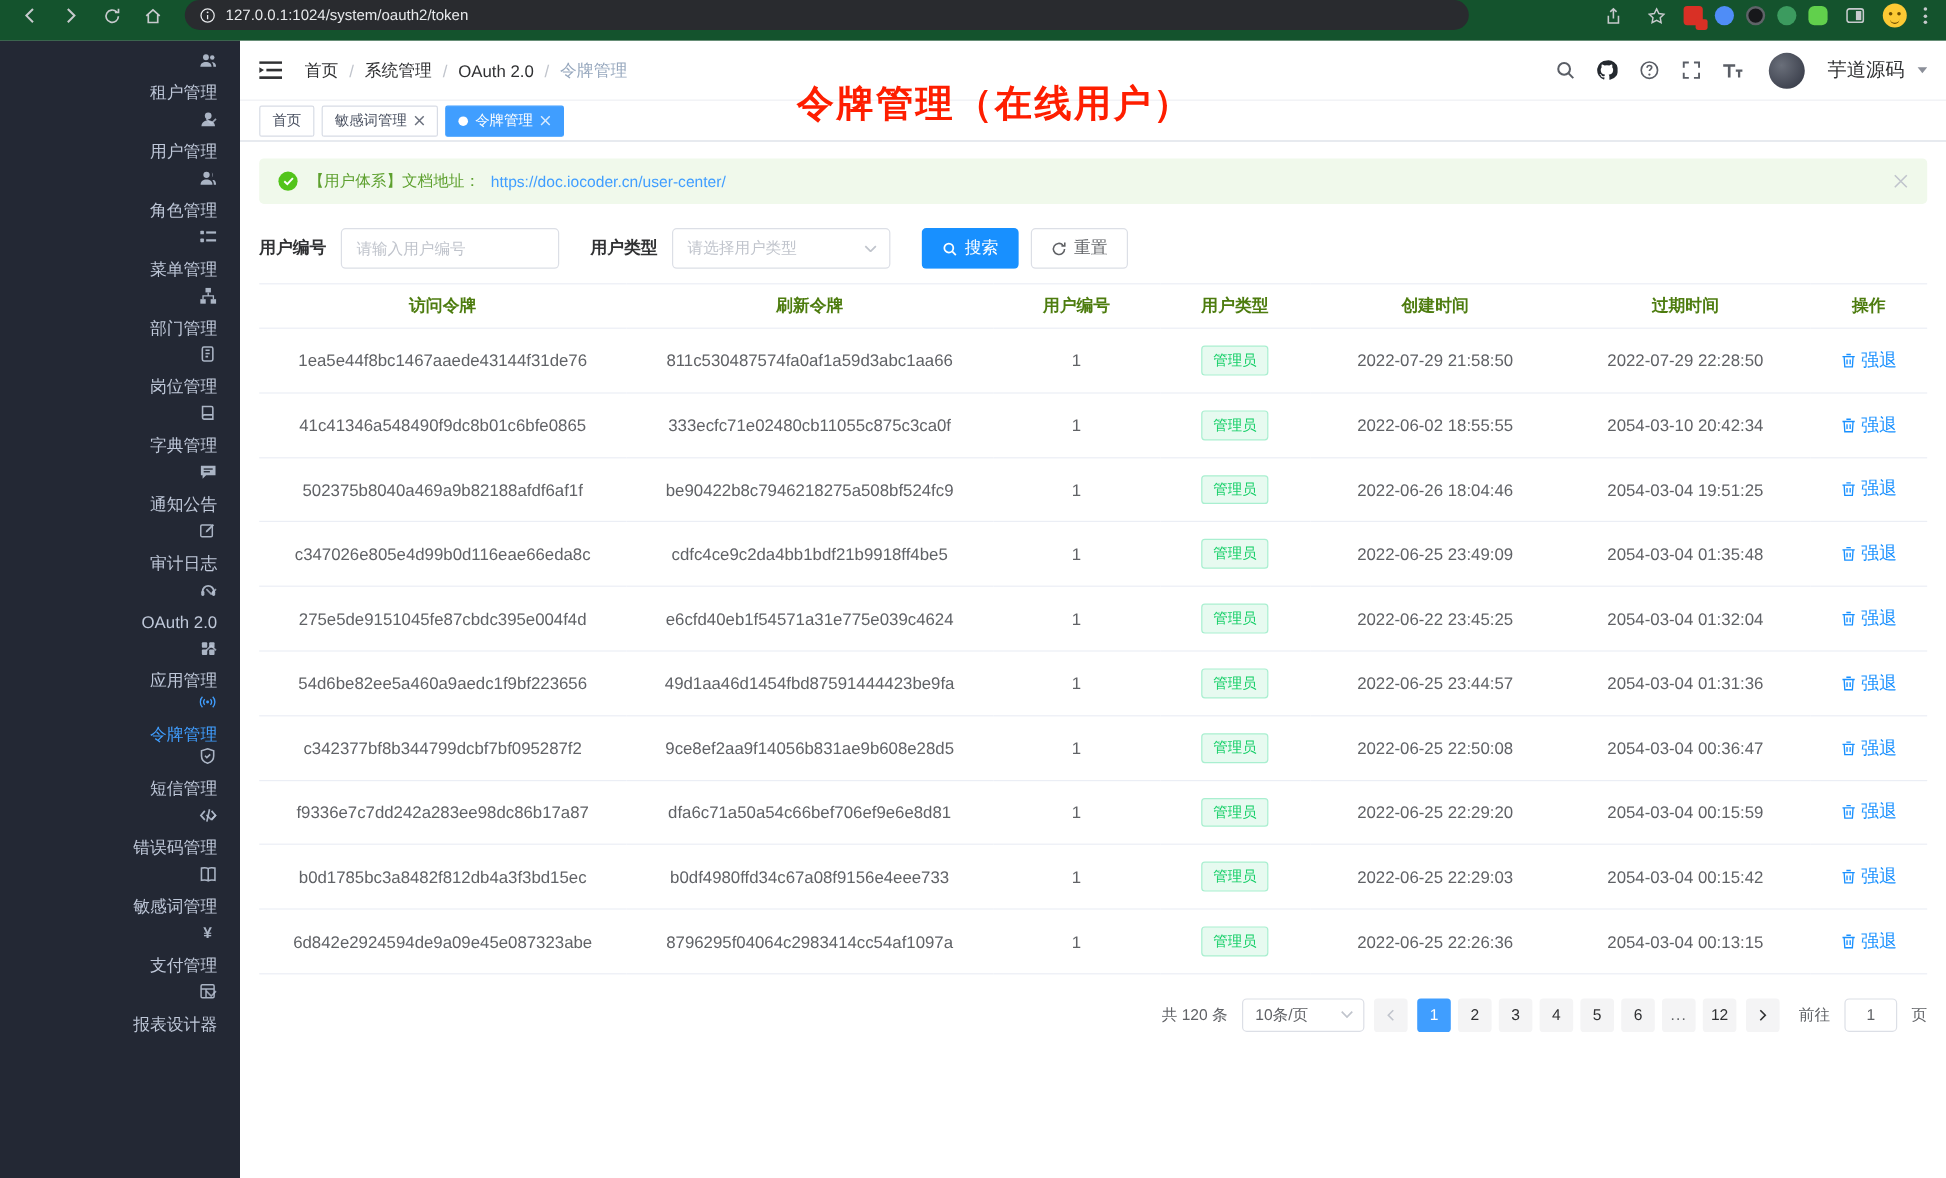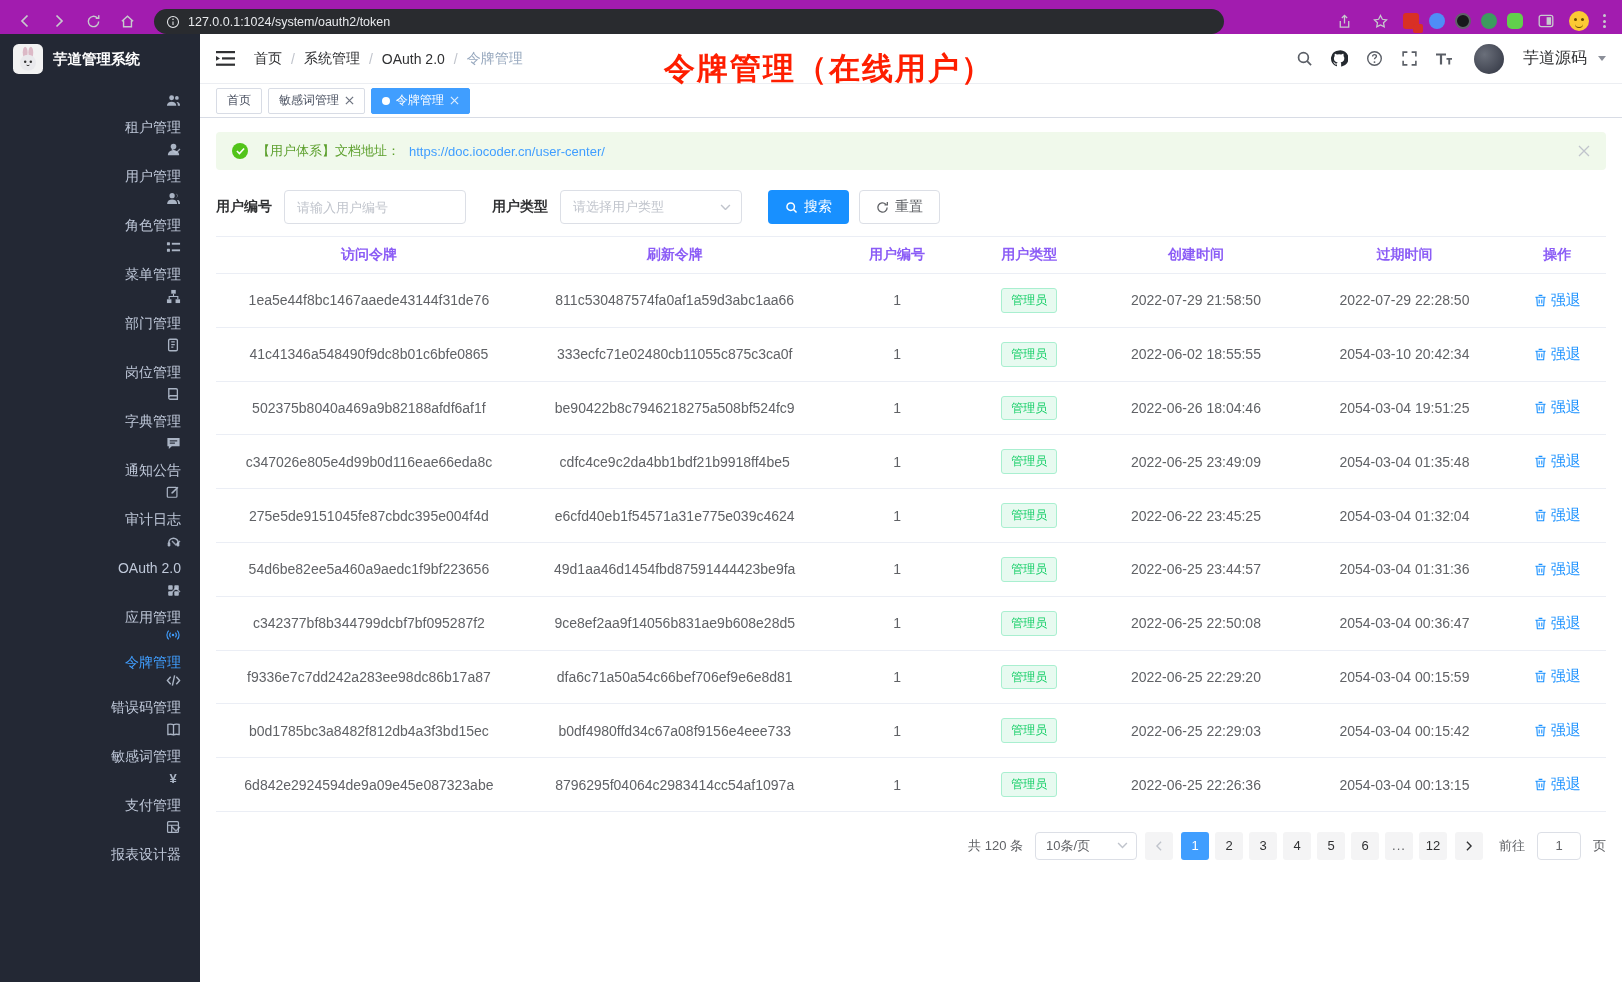--- a/index.html
+++ b/index.html
@@ -1,21 +1,21 @@
 <!DOCTYPE html>
 <html><head>
 <meta charset="utf-8">
 <style>
   * { margin:0; padding:0; box-sizing:border-box; }
   html,body { width:1622px; height:982px; overflow:hidden; }
   body { font-family:"Liberation Sans","DejaVu Sans",sans-serif; background:#fff; position:relative; font-size:14px; }
   svg { display:block; }
 
   
-  .browser-bar { height:34px; background:#a21caf; display:flex; align-items:flex-end; padding:0 12px; gap:8px; color:#c7cacd; }
+  .browser-bar { height:34px; background:#14532d; display:flex; align-items:flex-start; padding:0 12px; gap:8px; color:#c7cacd; }
   .b-icon { width:26px; height:26px; display:flex; align-items:center; justify-content:center; border-radius:50%; color:#c7cacd; flex-shrink:0; cursor:pointer; }
   .url-pill { flex:1; max-width:1070px; height:25px; background:#292b2f; border-radius:13px; display:flex; align-items:center; padding:0 12px; gap:8px; color:#e8eaed; font-size:12.5px; margin:0 6px; }
   .url-text { white-space:nowrap; }
   .b-right { display:flex; align-items:center; gap:10px; margin-left:auto; }
   .ext-dot { width:16px; height:16px; border-radius:50%; flex-shrink:0; }
   .ext-sq { width:16px; height:16px; border-radius:3px; flex-shrink:0; position:relative; }
   .ext-badge { position:absolute; right:-4px; bottom:-4px; width:10px; height:9px; background:#d93025; border-radius:2px; }
   .avatar-browser { width:20px; height:20px; border-radius:50%; background:#fcc934; position:relative; flex-shrink:0; }
   .avatar-browser:before { content:""; position:absolute; left:5px; top:7px; width:3px; height:3px; border-radius:50%; background:#6b4b00; box-shadow:7px 0 0 #6b4b00; }
   .avatar-browser:after { content:""; position:absolute; left:6px; top:12px; width:8px; height:4px; border-bottom:1.6px solid #6b4b00; border-radius:0 0 8px 8px; }
@@ -74,21 +74,21 @@
   .f-input::placeholder { color:#c0c4cc; }
   .f-select { width:182px; height:34px; border:1px solid #dcdfe6; border-radius:4px; padding:0 10px 0 12px; font-size:13px; color:#c0c4cc; display:flex; align-items:center; justify-content:space-between; cursor:pointer; margin-right:26px; background:#fff;gap:35px; }
   .f-select .chev { width:11px; height:7px; color:#c0c4cc; }
   .btn { height:34px; border-radius:4px; display:inline-flex; align-items:center; gap:6px; padding:0 16px; font-size:14px; cursor:pointer; border:1px solid transparent; font-family:inherit; }
   .btn-primary { background:#1890ff; color:#fff; }
   .btn-plain { background:#fff; border-color:#dcdfe6; color:#606266; margin-left:10px; }
   .btn .b-ic { width:13px; height:13px; }
 
   
   .tokens-table { width:100%; border-collapse:collapse; font-size:14px; color:#606266; margin-top:8px; }
-  .tokens-table th { border-top:1px solid #ebeef5; border-bottom:1px solid #ebeef5; padding:9px 4px; font-weight:700; color:#8b5cf6; text-align:center; white-space:nowrap; }
+  .tokens-table th { border-top:1px solid #ebeef5; border-bottom:1px solid #ebeef5; padding:9px 4px; font-weight:700; color:#4d7c0f; text-align:center; white-space:nowrap; }
   .tokens-table td { border-bottom:1px solid #ebeef5; padding:14px 4px; text-align:center; white-space:nowrap; }
   .tokens-table th:nth-child(1),.tokens-table td:nth-child(1){width:22%;}
   .tokens-table th:nth-child(2),.tokens-table td:nth-child(2){width:22%;}
   .tokens-table th:nth-child(3),.tokens-table td:nth-child(3){width:10%;}
   .tokens-table th:nth-child(4),.tokens-table td:nth-child(4){width:9%;}
   .tokens-table th:nth-child(5),.tokens-table td:nth-child(5){width:15%;}
   .tokens-table th:nth-child(6),.tokens-table td:nth-child(6){width:15%;}
   .tokens-table th:nth-child(7),.tokens-table td:nth-child(7){width:7%;}
   .badge-success { display:inline-block; padding:3px 9px; font-size:12px; color:#13ce66; background:#e7faf0; border:1px solid #a9efd0; border-radius:3px; line-height:1.4; }
   .force-link { color:#1890ff; font-size:15px; display:inline-flex; align-items:center; gap:4px; cursor:pointer; text-decoration:none; }
@@ -102,21 +102,21 @@
   .page-btn { min-width:28px; height:28px; background:#f4f4f5; border:none; border-radius:3px; font-size:13px; color:#303133; cursor:pointer; font-family:inherit; padding:0 4px; }
   .page-btn.active { background:#409eff; color:#fff; }
   .page-btn.ellipsis { letter-spacing:1px; color:#606266; }
   .nav-btn { width:28px; height:28px; background:#f4f4f5; border:none; border-radius:3px; display:flex; align-items:center; justify-content:center; cursor:pointer; }
   .nav-btn.disabled { color:#c0c4cc; cursor:default; }
   .nav-btn svg { width:10px; height:10px; }
   .pager-pages { display:flex; gap:6px; }
   .goto-input { width:44px; height:28px; border:1px solid #dcdfe6; border-radius:4px; text-align:center; font-size:13px; color:#606266; outline:none; font-family:inherit; margin:0 4px; }
 
   
-  .annotation { position:absolute; top:48px; left:664px; color:#fe1e00; font-size:31px; font-weight:700; letter-spacing:2px; z-index:50; white-space:nowrap; }
+  .annotation { position:absolute; top:66px; left:664px; color:#fe1e00; font-size:31px; font-weight:700; letter-spacing:2px; z-index:50; white-space:nowrap; }
 </style>
 </head>
 <body>
 
 <div class="browser-bar">
   <span class="b-icon">
       <svg width="16" height="16" viewBox="0 0 16 16" fill="none" stroke="currentColor" stroke-width="1.7">
         <path d="M10.5 2.5L5 8l5.5 5.5"></path>
       </svg>
     </span>
@@ -175,34 +175,20 @@
         <i></i>
         <i></i>
         <i></i>
       </span>
   </div>
 </div>
 
 <div class="app">
 
   <aside class="sidebar">
-    <div class="logo-row">
-      <span>
-        <svg width="30" height="30" viewBox="0 0 32 32">
-            <rect width="32" height="32" rx="6" fill="#f2f2f2"></rect>
-            <ellipse cx="13" cy="9" rx="2.6" ry="6" fill="#dcb9c6"></ellipse>
-            <ellipse cx="19" cy="9" rx="2.6" ry="6" fill="#dcb9c6"></ellipse>
-            <circle cx="16" cy="20" r="8.5" fill="#e9e9ec"></circle>
-            <circle cx="13" cy="19" r="1.3" fill="#333"></circle>
-            <circle cx="19" cy="19" r="1.3" fill="#333"></circle>
-            <path d="M14.5 22.5q1.5 1.2 3 0" stroke="#333" stroke-width="1" fill="none"></path>
-          </svg>
-      </span>
-      <span>芋道管理系统</span>
-    </div>
 
     <nav class="menu">
       <div class="menu-item">
         <span class="mi-icon">
             <svg width="15" height="15" viewBox="0 0 16 16" fill="currentColor">
               <circle cx="6" cy="5" r="2.6"></circle>
               <path d="M1 13.5c0-2.9 2.2-4.3 5-4.3s5 1.4 5 4.3z"></path>
               <circle cx="11.6" cy="5.3" r="2"></circle>
               <path d="M12.2 9.5c1.8.5 2.8 1.8 2.8 4h-2.4c0-1.7-.2-3-1.5-3.8z"></path>
             </svg>
@@ -329,20 +315,34 @@
           <span class="mi-icon">
               <svg width="14" height="14" viewBox="0 0 16 16" fill="none" stroke="currentColor" stroke-width="1.3">
                 <circle cx="8" cy="8" r="1.4" fill="currentColor" stroke="none"></circle>
                 <path d="M5.3 5.3a3.8 3.8 0 0 0 0 5.4M10.7 5.3a3.8 3.8 0 0 1 0 5.4M3.1 3.1a6.9 6.9 0 0 0 0 9.8M12.9 3.1a6.9 6.9 0 0 1 0 9.8"></path>
               </svg>
             </span>
           <span class="mi-label">令牌管理</span>
         </div>
       </div>
 
+      <div class="menu-item">
+        <span class="mi-icon">
+            <svg width="14" height="14" viewBox="0 0 16 16" fill="none" stroke="currentColor" stroke-width="1.5">
+              <path d="M8 1.2l5.8 1.9v4.8c0 3.4-2.4 5.9-5.8 6.9-3.4-1-5.8-3.5-5.8-6.9V3.1z"></path>
+              <path d="M5.5 7.8l1.8 1.8 3.2-3.2"></path>
+            </svg>
+          </span>
+        <span class="mi-label">短信管理</span>
+        <span class="mi-arrow">
+            <svg viewBox="0 0 10 6" fill="none" stroke="currentColor" stroke-width="1.4">
+              <path d="M1 1l4 4 4-4"></path>
+            </svg>
+          </span>
+      </div>
       <div class="menu-item">
         <span class="mi-icon">
             <svg width="15" height="15" viewBox="0 0 16 16" fill="none" stroke="currentColor" stroke-width="1.5">
               <path d="M5 4L1.5 8 5 12M11 4l3.5 4L11 12M9.2 2.5l-2.4 11"></path>
             </svg>
           </span>
         <span class="mi-label">错误码管理</span>
       </div>
       <div class="menu-item">
         <span class="mi-icon">

